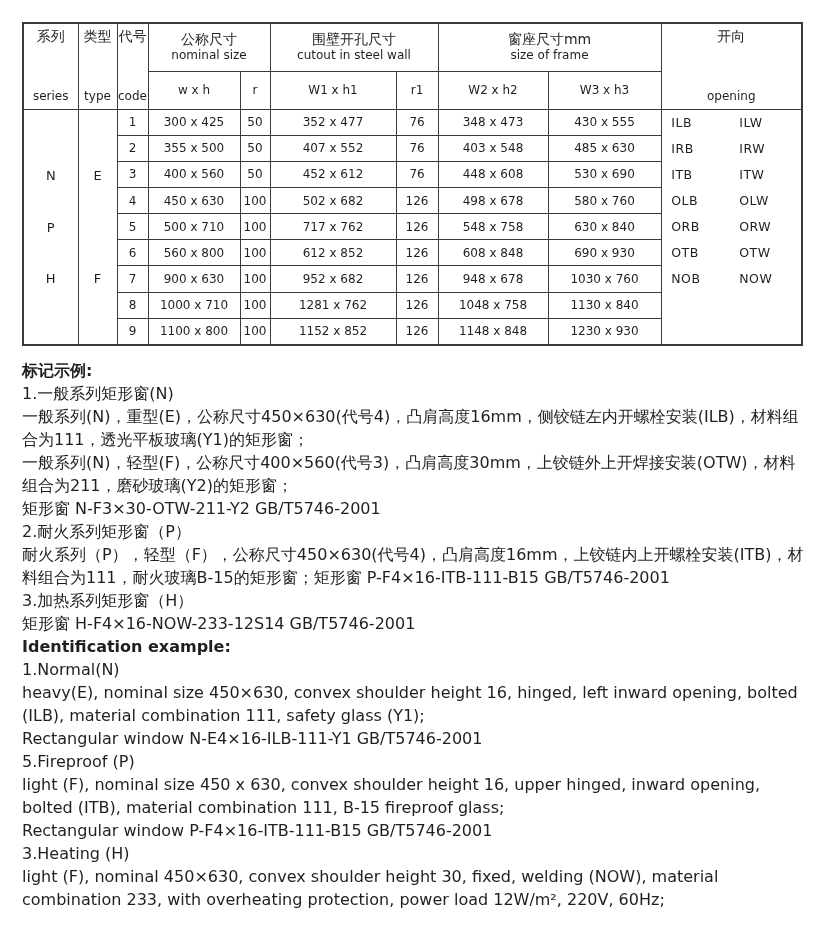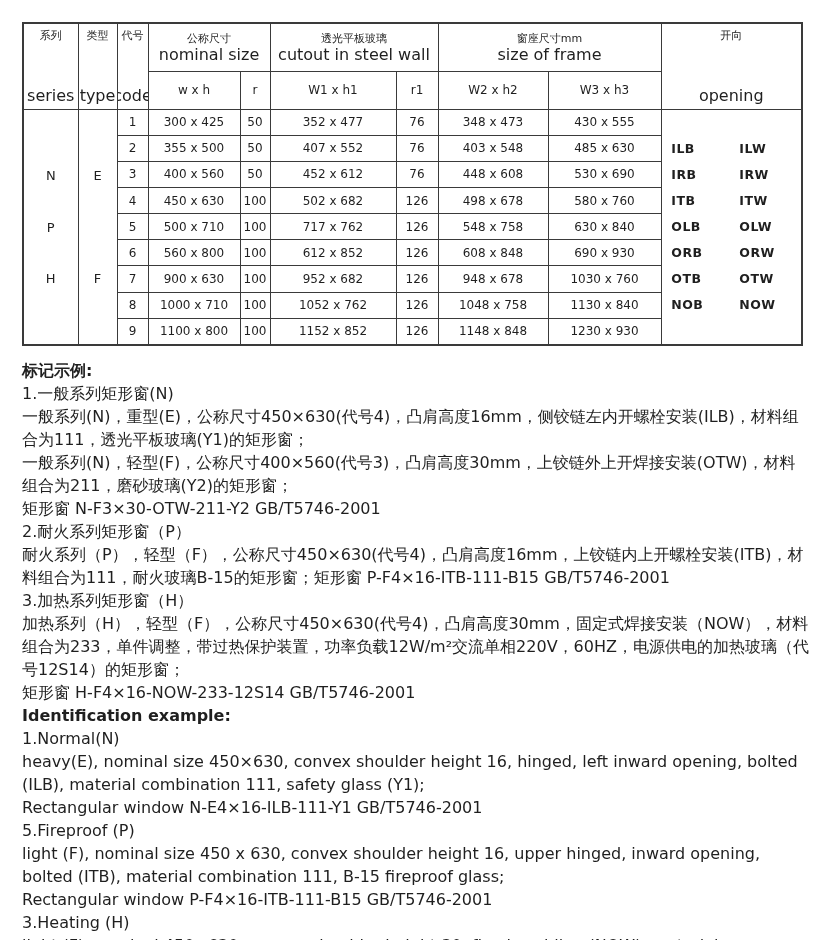--- a/index.html
+++ b/index.html
@@ -27,37 +27,37 @@
     padding:0;
     font-size:12px;
     color:#1f1f1f;
     overflow:hidden;
   }
   tr.h1 { height:48px; }
   tr.h2 { height:38px;margin-top:24px; }
   tbody tr { height:26px; }
 
   .stack { display:flex; flex-direction:column; align-items:center; justify-content:center; line-height:16px; }
-  .stack .zh { font-size:11px; }
-  .stack .en { font-size:16px; }
+  .stack .zh { font-size:14px; }
+  .stack .en { font-size:12px; }
   .tallstack { height:76px; justify-content:space-between; padding:4px 0; }
 
   .vletters { position:relative; height:234px; width:100%; }
   .vletters span {
     position:absolute; left:50%;
     transform:translate(-50%,-50%);
     font-size:13px;
   }
   .pos-n { top:27.8%; } .pos-p { top:50%; } .pos-h { top:72.2%; }
   .pos-e { top:27.8%; } .pos-f { top:72.2%; }
 
   .openings {
     height:234px;
     display:flex; flex-direction:column;
-    justify-content:center; align-items:center;font-weight:bold;
+    align-items:center;
   }
   .open-line { display:flex; column-gap:16px; line-height:26px; }
   .open-line span { width:52px; text-align:left; font-size:12.5px; letter-spacing:0.5px; }
 
   
   .notes { padding-top:13px; width:788px; }
   .notes p { margin:0; line-height:23px; font-size:16px; }
   .notes p.b { font-weight:bold; }
 </style>
 </head>
@@ -99,21 +99,21 @@
           </div>
         </th>
         <th colspan="2">
           <div class="stack">
             <span class="zh">公称尺寸</span>
             <span class="en">nominal size</span>
           </div>
         </th>
         <th colspan="2">
           <div class="stack">
-            <span class="zh">透光平板玻璃</span>
+            <span class="zh">围壁开孔尺寸</span>
             <span class="en">cutout in steel wall</span>
           </div>
         </th>
         <th colspan="2">
           <div class="stack">
             <span class="zh">窗座尺寸mm</span>
             <span class="en">size of frame</span>
           </div>
         </th>
         <th rowspan="2">
@@ -238,21 +238,21 @@
         <td>100</td>
         <td>952 x 682</td>
         <td>126</td>
         <td>948 x 678</td>
         <td>1030 x 760</td>
       </tr>
       <tr>
         <td>8</td>
         <td>1000 x 710</td>
         <td>100</td>
-        <td>1052 x 762</td>
+        <td>1281 x 762</td>
         <td>126</td>
         <td>1048 x 758</td>
         <td>1130 x 840</td>
       </tr>
       <tr>
         <td>9</td>
         <td>1100 x 800</td>
         <td>100</td>
         <td>1152 x 852</td>
         <td>126</td>
@@ -264,21 +264,20 @@
 
   <div class="notes">
     <p class="b">标记示例:</p>
     <p>1.一般系列矩形窗(N)</p>
     <p>一般系列(N)，重型(E)，公称尺寸450×630(代号4)，凸肩高度16mm，侧铰链左内开螺栓安装(ILB)，材料组合为111，透光平板玻璃(Y1)的矩形窗；</p>
     <p>一般系列(N)，轻型(F)，公称尺寸400×560(代号3)，凸肩高度30mm，上铰链外上开焊接安装(OTW)，材料组合为211，磨砂玻璃(Y2)的矩形窗；</p>
     <p>矩形窗 N-F3×30-OTW-211-Y2 GB/T5746-2001</p>
     <p>2.耐火系列矩形窗（P）</p>
     <p>耐火系列（P），轻型（F），公称尺寸450×630(代号4)，凸肩高度16mm，上铰链内上开螺栓安装(ITB)，材料组合为111，耐火玻璃B-15的矩形窗；矩形窗 P-F4×16-ITB-111-B15 GB/T5746-2001</p>
     <p>3.加热系列矩形窗（H）</p>
-    <p>加热系列（H），轻型（F），公称尺寸450×630(代号4)，凸肩高度30mm，固定式焊接安装（NOW），材料组合为233，单件调整，带过热保护装置，功率负载12W/m²交流单相220V，60HZ，电源供电的加热玻璃（代号12S14）的矩形窗；</p>
     <p>矩形窗 H-F4×16-NOW-233-12S14 GB/T5746-2001</p>
     <p class="b">Identification example:</p>
     <p>1.Normal(N)</p>
     <p>heavy(E), nominal size 450×630, convex shoulder height 16, hinged, left inward opening, bolted (ILB), material combination 111, safety glass (Y1);</p>
     <p>Rectangular window N-E4×16-ILB-111-Y1 GB/T5746-2001</p>
     <p>5.Fireproof (P)</p>
     <p>light (F), nominal size 450 x 630, convex shoulder height 16, upper hinged, inward opening, bolted (ITB), material combination 111, B-15 fireproof glass;</p>
     <p>Rectangular window P-F4×16-ITB-111-B15 GB/T5746-2001</p>
     <p>3.Heating (H)</p>
     <p>light (F), nominal 450×630, convex shoulder height 30, fixed, welding (NOW), material combination 233, with overheating protection, power load 12W/m², 220V, 60Hz;</p>

